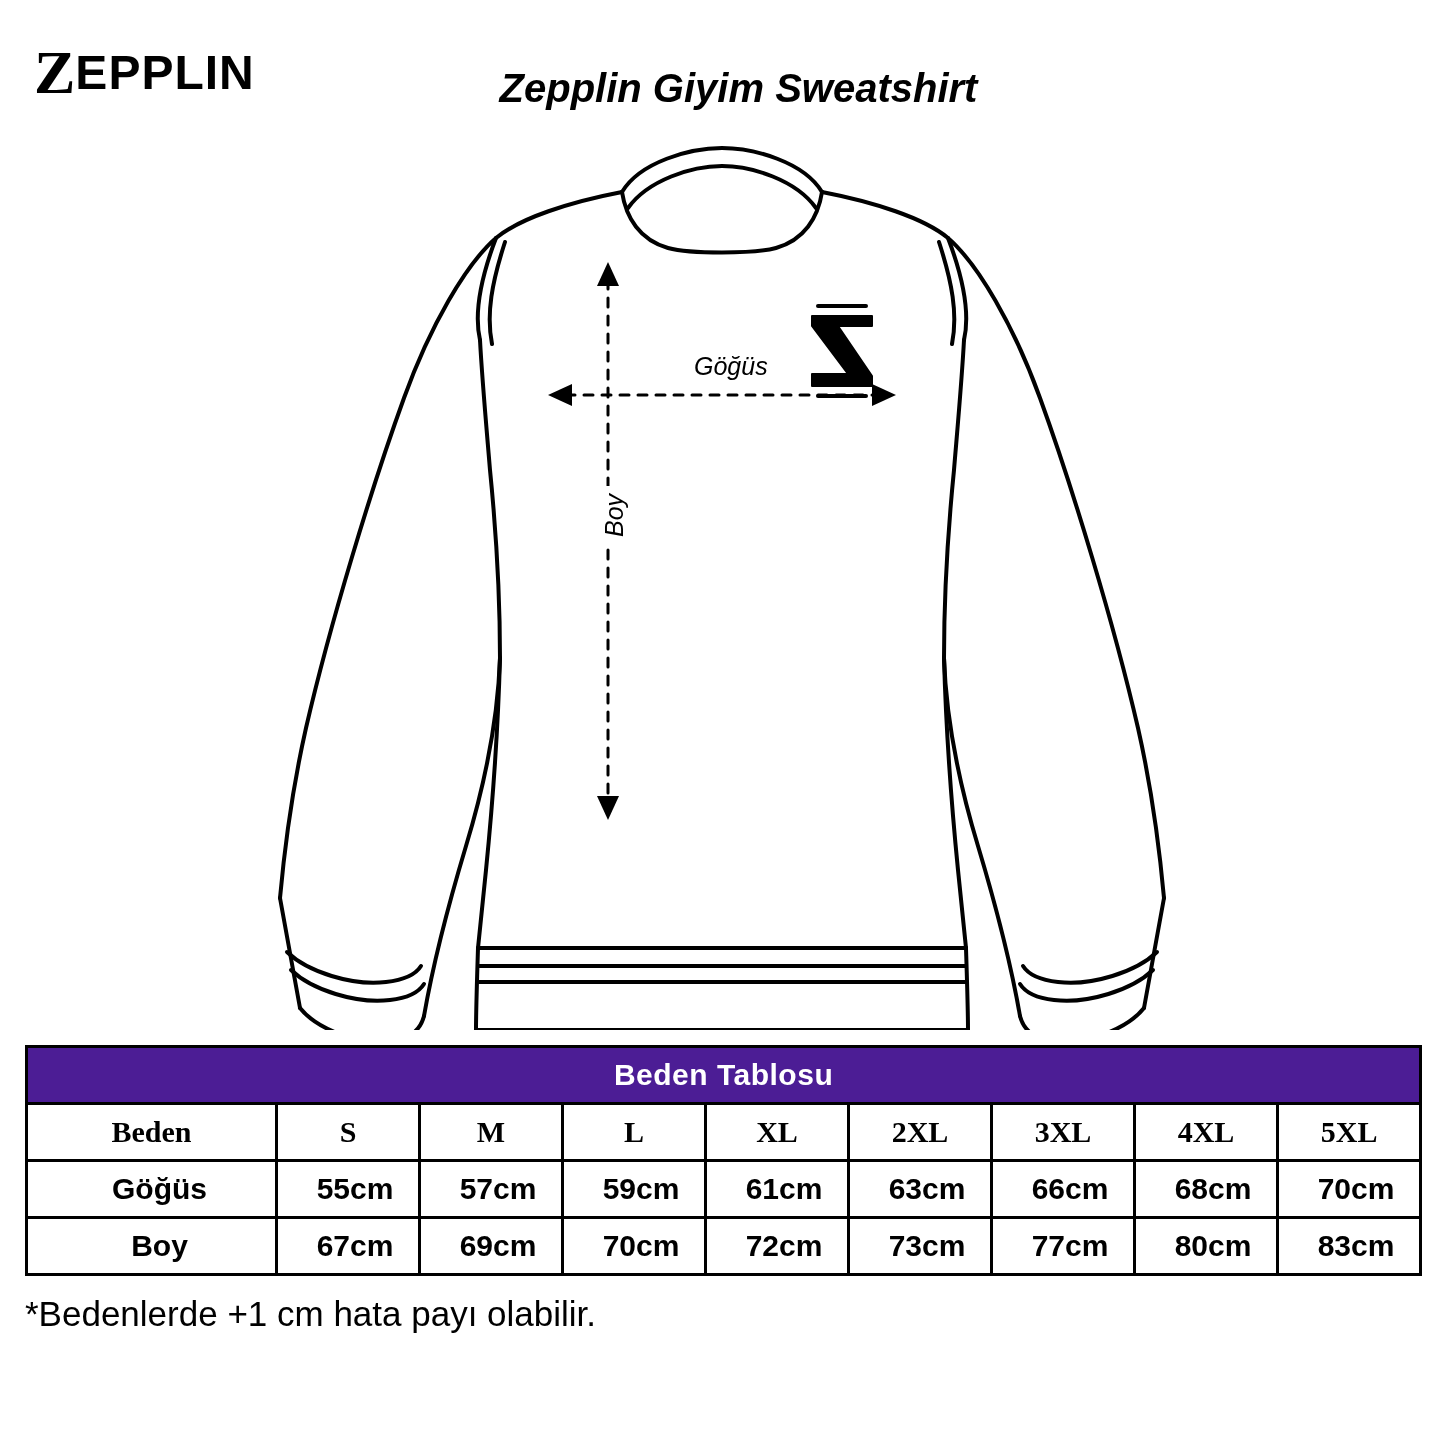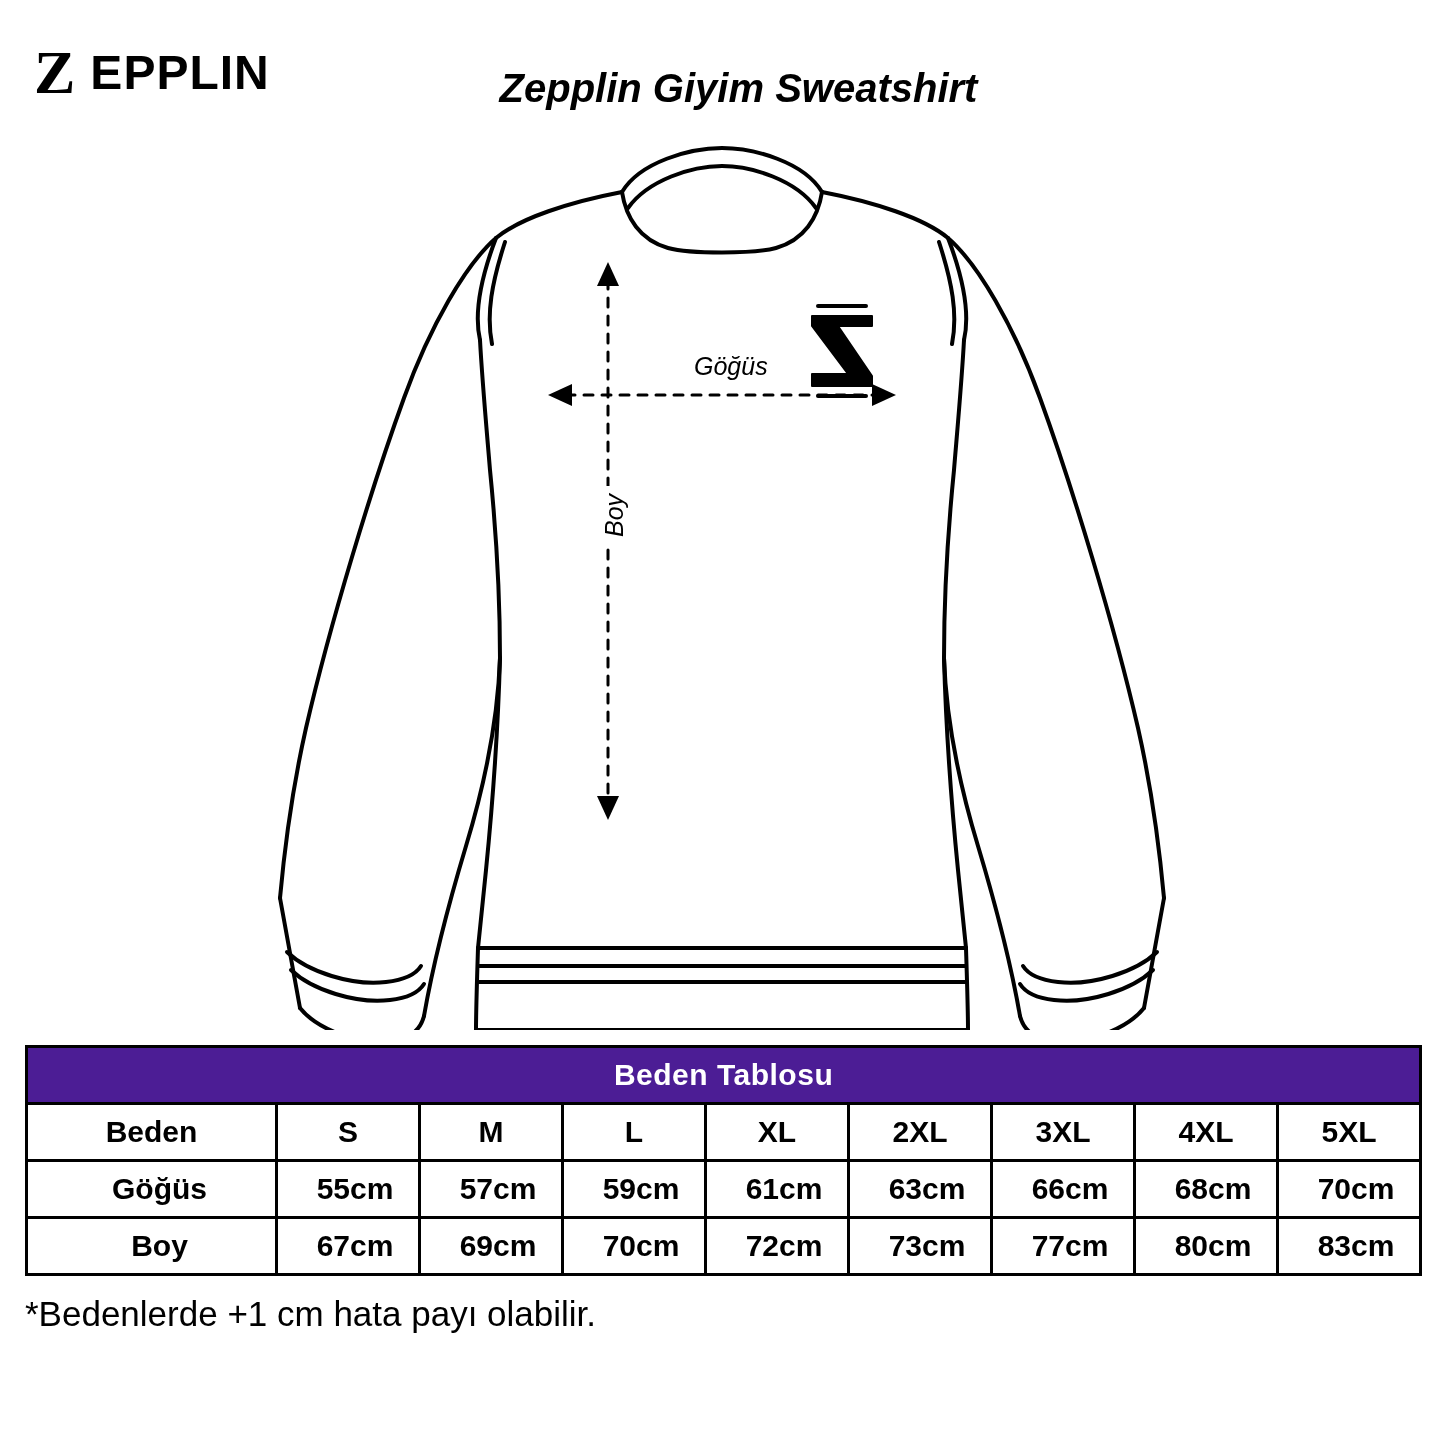--- a/index.html
+++ b/index.html
@@ -41,21 +41,21 @@
     letter-spacing: -1px;
     position: relative;
     top: -1px;
   }
   .brand-rest {
     font-family: "Liberation Sans", sans-serif;
     font-weight: bold;
     font-size: 48px;
     letter-spacing: 1px;
     line-height: 50px;
-    margin-left: 16px;
+    margin-left: 1px;
   }
   .page-title {
     position: absolute;
     left: 16px;
     top: 66px;
     width: 1445px;
     text-align: center;
     font-size: 40px;
     font-style: italic;
     letter-spacing: 0px;
@@ -119,20 +119,21 @@
     color: #ffffff;
     font-size: 34px;
     font-weight: bold;
     height: 58px;
     letter-spacing: 0.5px;
   }
   .hdr-row th {
     font-size: 31px;
     font-weight: bold;
     height: 56px;
+    font-family: Liberation Serif, serif;
   }
   .row-label {
     text-align: left;
     padding-left: 16px !important;
     font-size: 33px;
     font-weight: bold;
   }
   .val-cell {
     text-align: left;
     padding-left: 14px !important;

